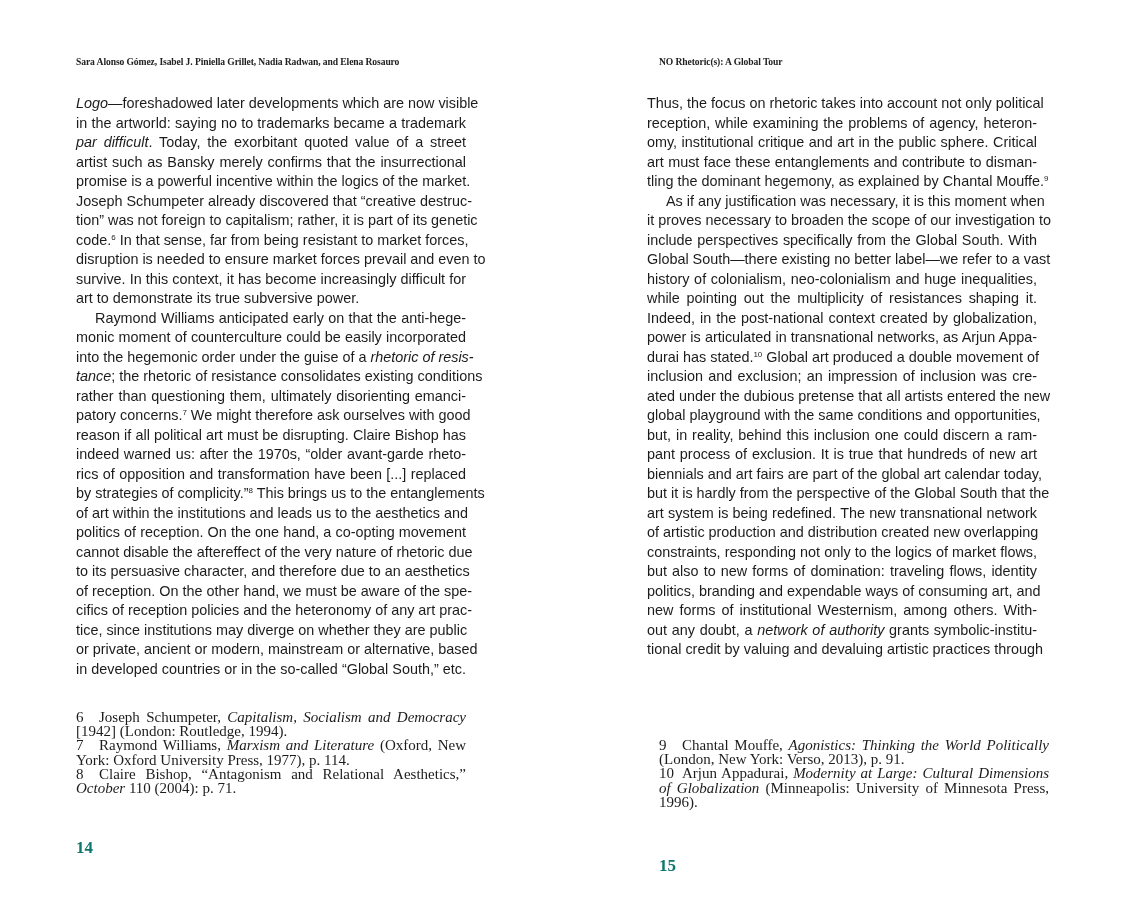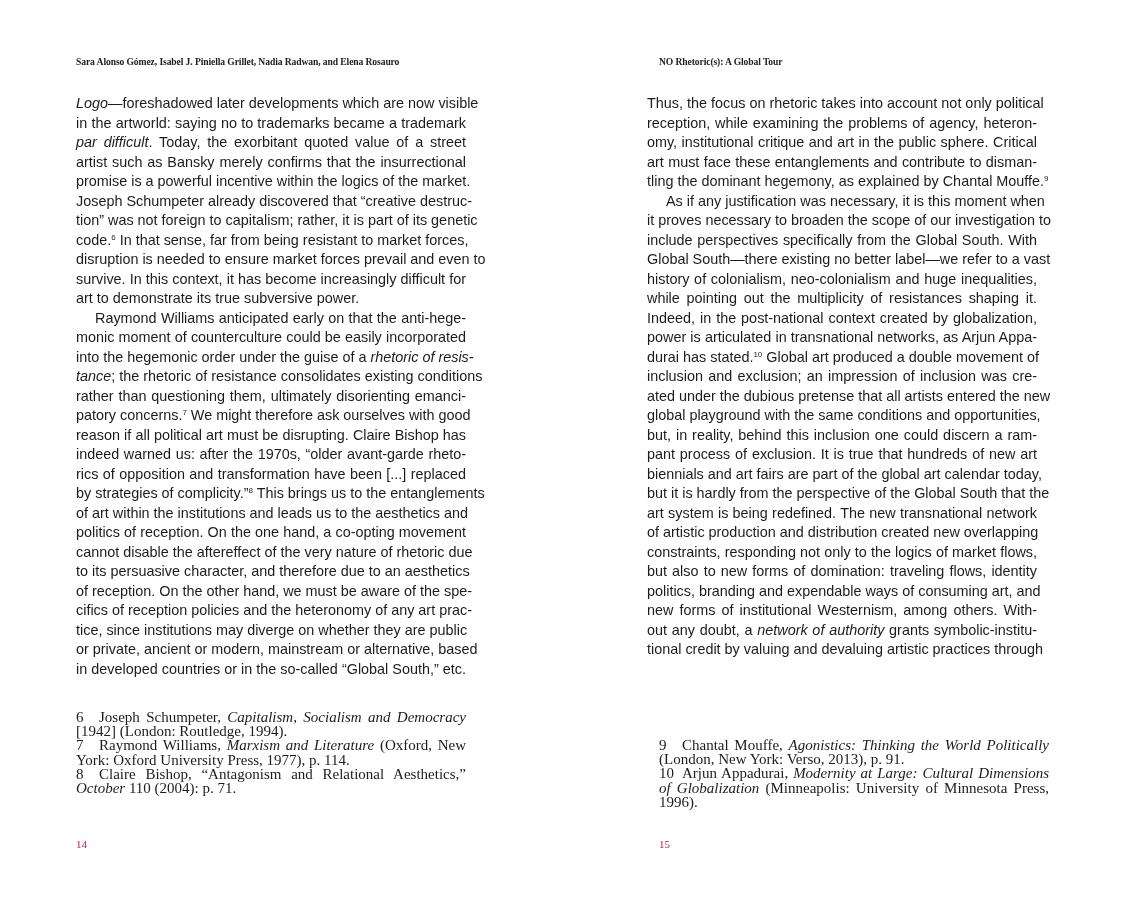--- a/index.html
+++ b/index.html
@@ -89,26 +89,26 @@
     .fn .fn-num {
       display: inline-block;
       width: 23px;
     }
     em { font-style: italic; }
 
     .folio {
       position: absolute;
       top: 838px;
       font-family: "Liberation Serif", "DejaVu Serif", serif;
-      font-weight: normal;
-      font-size: 11px;
-      color: #be185d;
+      font-weight: bold;
+      font-size: 17px;
+      color: #0f766e;
     }
     .page-left .folio { left: 76px; }
-    .page-right .folio { left: 96px; }
+    .page-right .folio { left: 96px; margin-top: 18px; }
   </style>
 </head>
 <body>
 
 <div class="page page-left">
   <div class="running-head">Sara Alonso Gómez, Isabel J. Piniella Grillet, Nadia Radwan, and Elena Rosauro</div>
   <div class="body-text">
       <span class="line"><em>Logo</em><span>—foreshadowed later developments which are now visible</span></span>
       <span class="line"><span>in the artworld: saying no to trademarks became a trademark</span></span>
       <span class="line"><em>par difficult</em><span>. Today, the exorbitant quoted value of a street</span></span>

